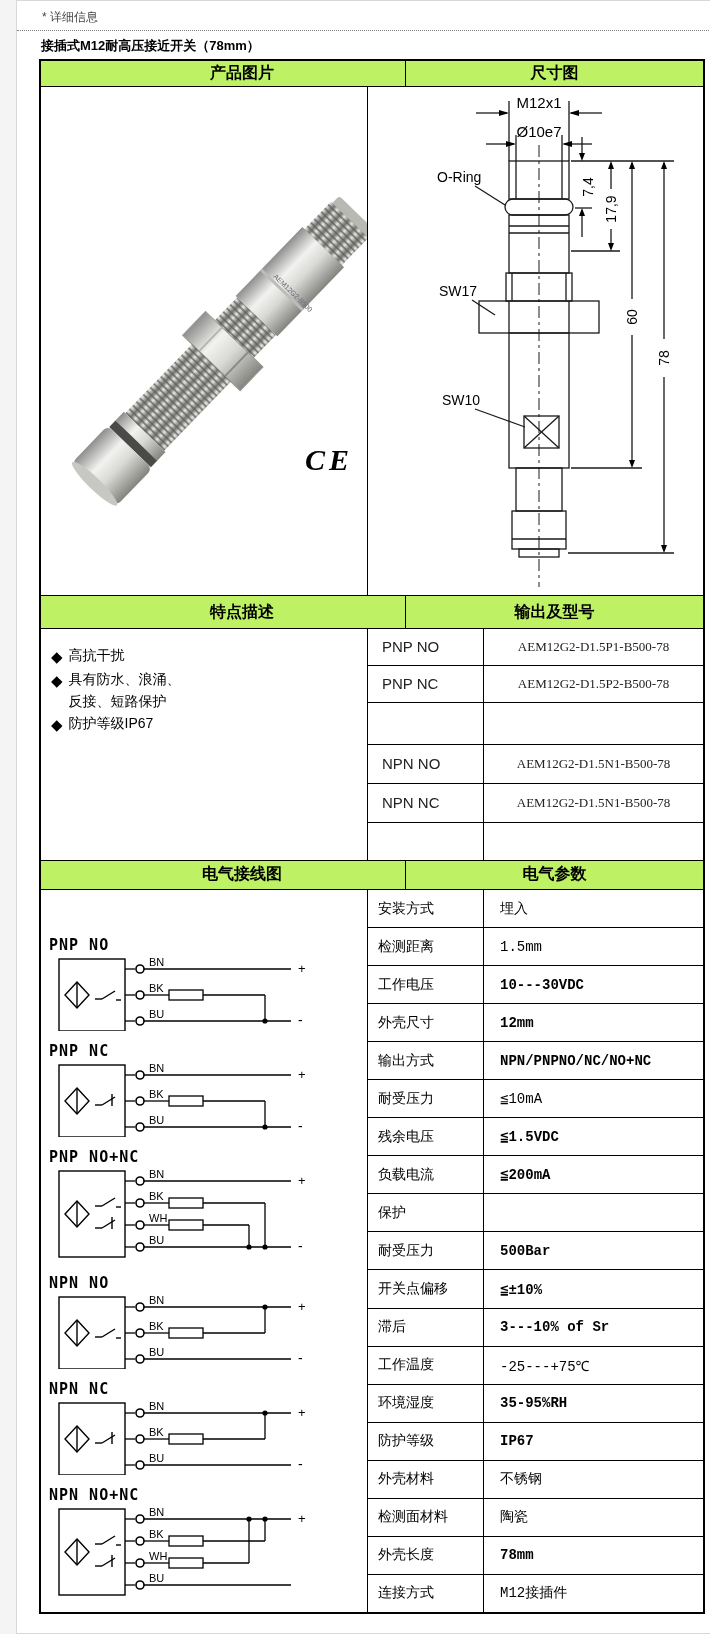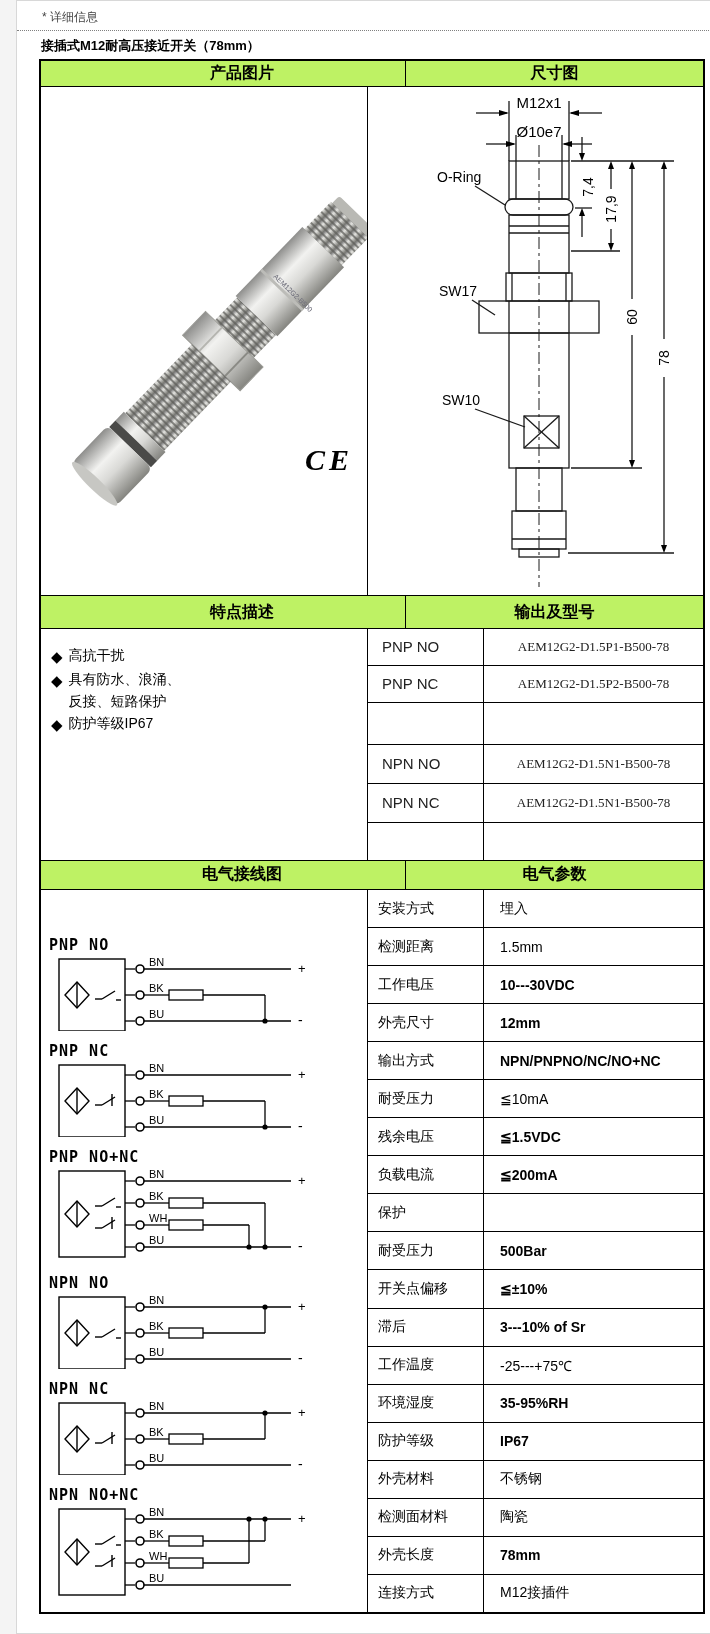--- a/index.html
+++ b/index.html
@@ -25,21 +25,21 @@
   .h3{height:30px;}
   .rwir{flex:1;}
   
   .subrow{display:flex;border-bottom:1px solid #000;box-sizing:border-box;}
   .subrow:last-child{border-bottom:none;}
   .subl{width:116px;border-right:1px solid #000;box-sizing:border-box;
         display:flex;align-items:center;padding-left:14px;font-size:15px;color:#222;}
   .subr{flex:1;display:flex;align-items:center;justify-content:center;
         font-family:Liberation Serif, serif;font-size:13px;color:#222;}
   
-  .prow{display:flex;border-bottom:1px solid #000;box-sizing:border-box;flex:1;}
+  .prow{display:flex;border-bottom:1px solid #000;box-sizing:border-box;flex:1;font-family:Liberation Mono, monospace;}
   .prow:last-child{border-bottom:none;}
   .plab{width:116px;border-right:1px solid #000;box-sizing:border-box;
         display:flex;align-items:center;padding-left:10px;font-size:14px;}
   .pval{flex:1;display:flex;align-items:center;padding-left:16px;font-size:14px;}
   .pval.b{font-weight:bold;}
   
   .feat{padding:16px 6px 0 10px;font-size:14px;line-height:1.55;}
   .fitem{display:flex;margin-bottom:1px;}
   .fbul{margin-right:6px;font-size:15px;}
   .ftxt{white-space:pre-line;}

